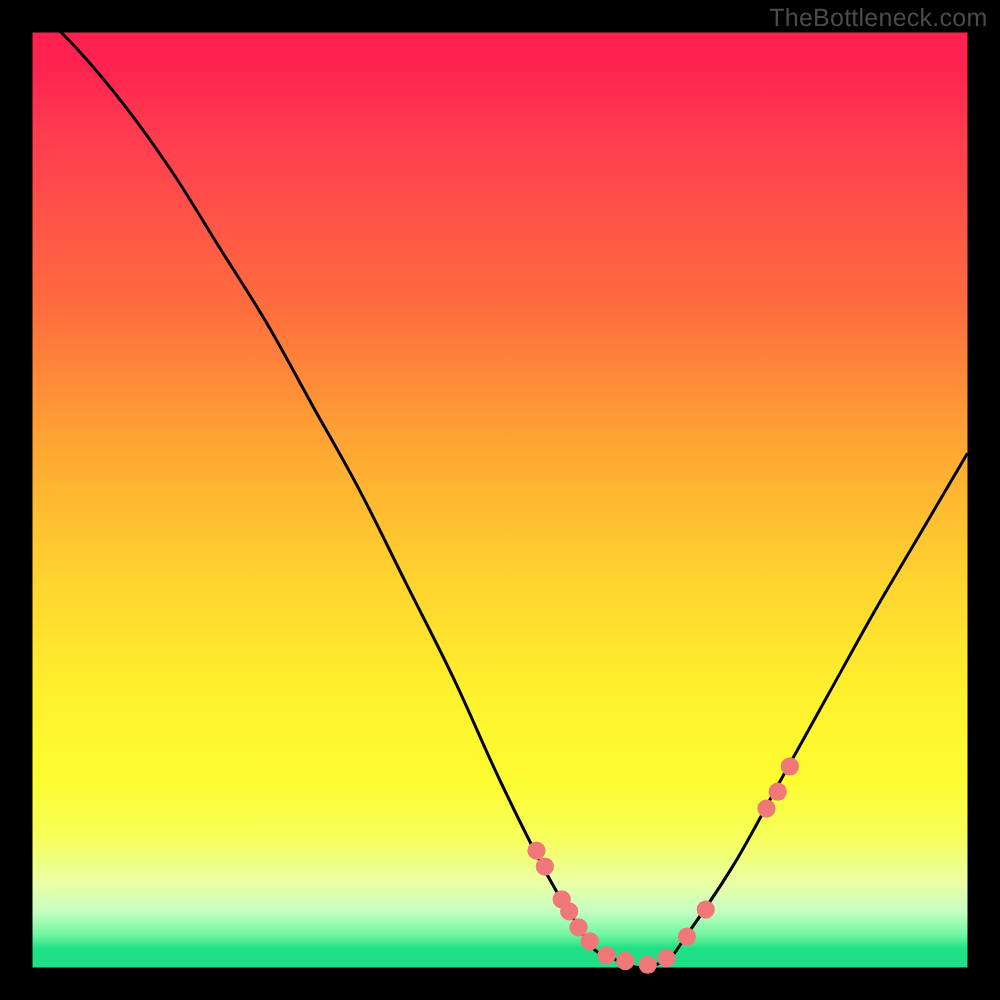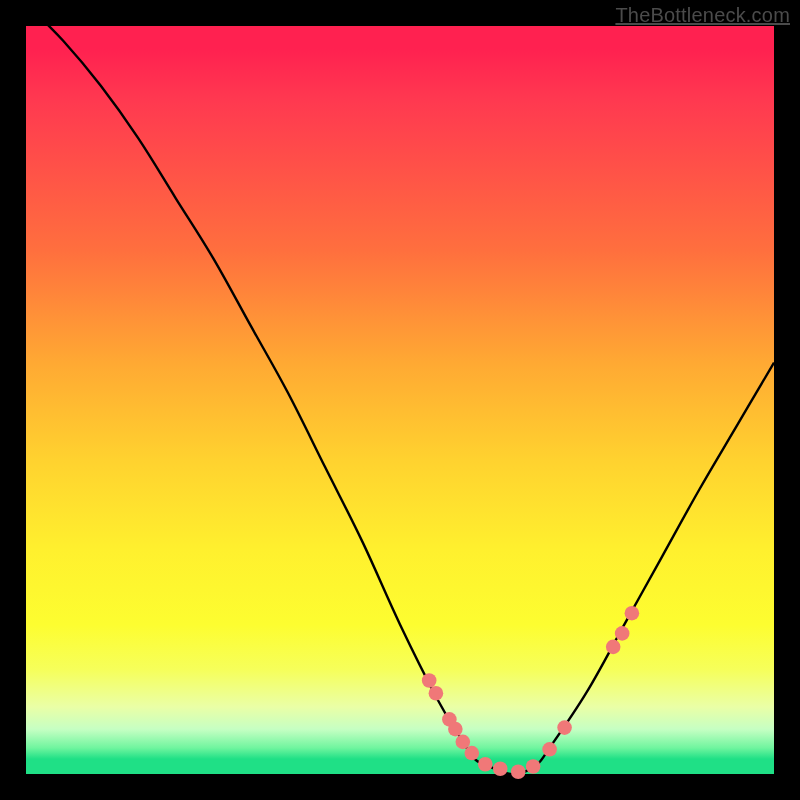--- a/index.html
+++ b/index.html
@@ -46,21 +46,20 @@
   }
   .watermark {
     position: absolute;
     top: 4px;
     right: 10px;
     color: #4b4b4b;
     font-size: 20px;
     font-weight: 500;
     letter-spacing: 0.2px;
     user-select: none;
-    text-decoration: underline;
   }
   svg.curve {
     position: absolute;
     left: 0;
     top: 0;
     width: 748px;
     height: 748px;
     overflow: visible;
   }
 </style>

